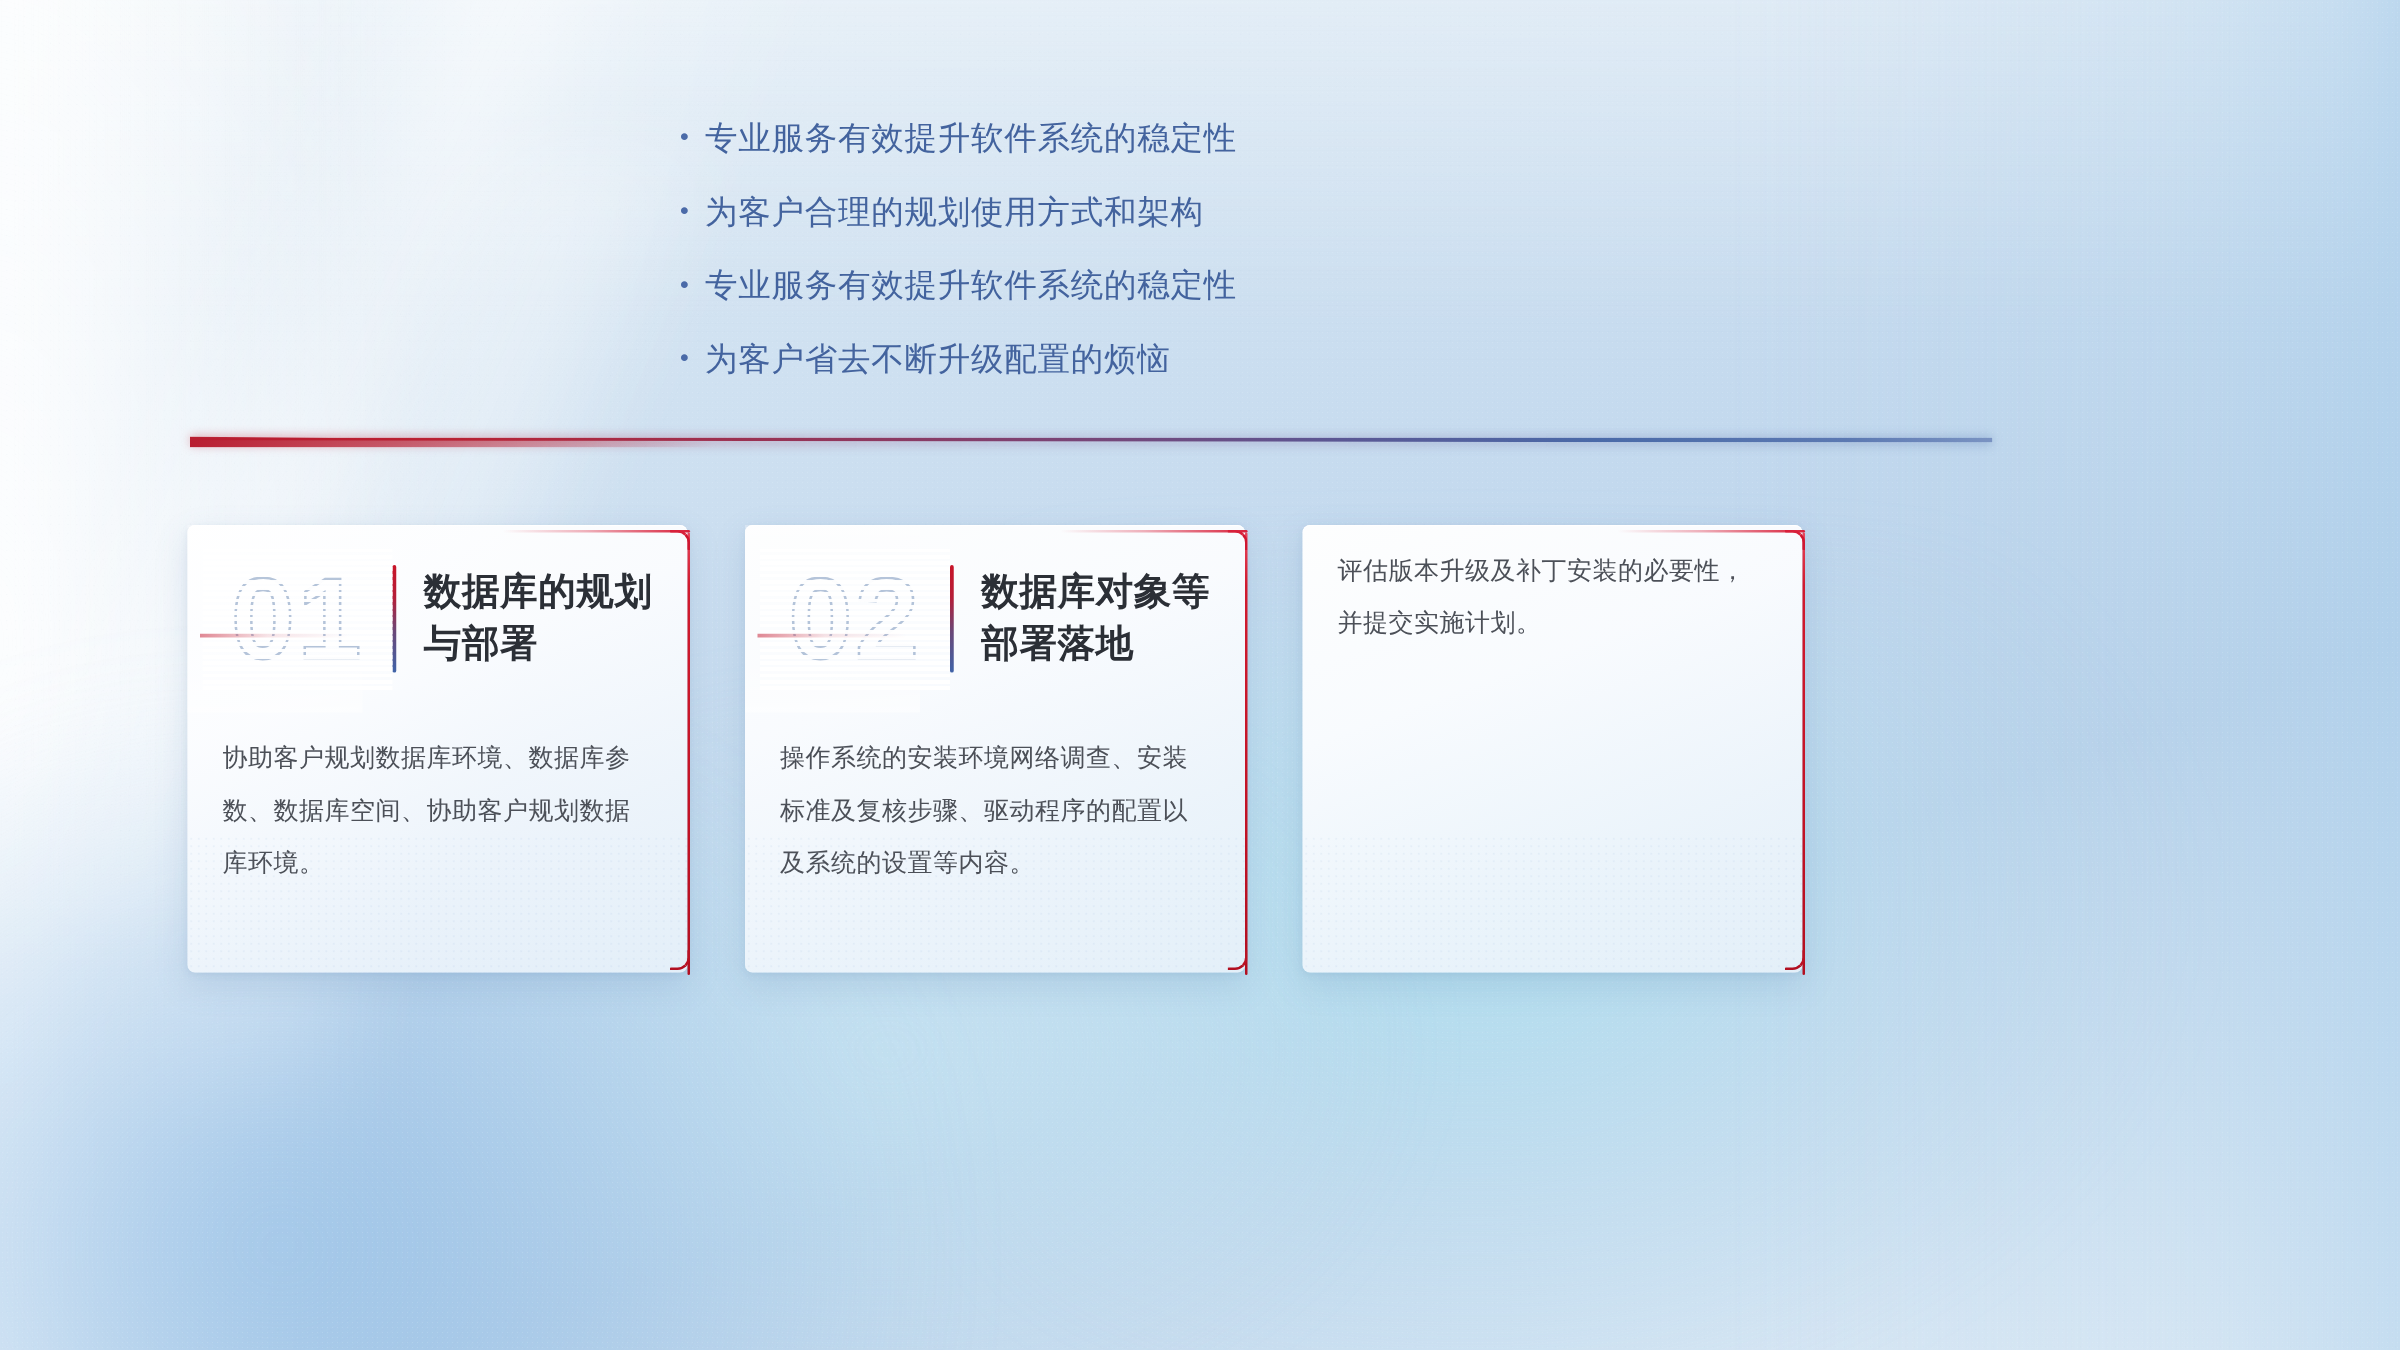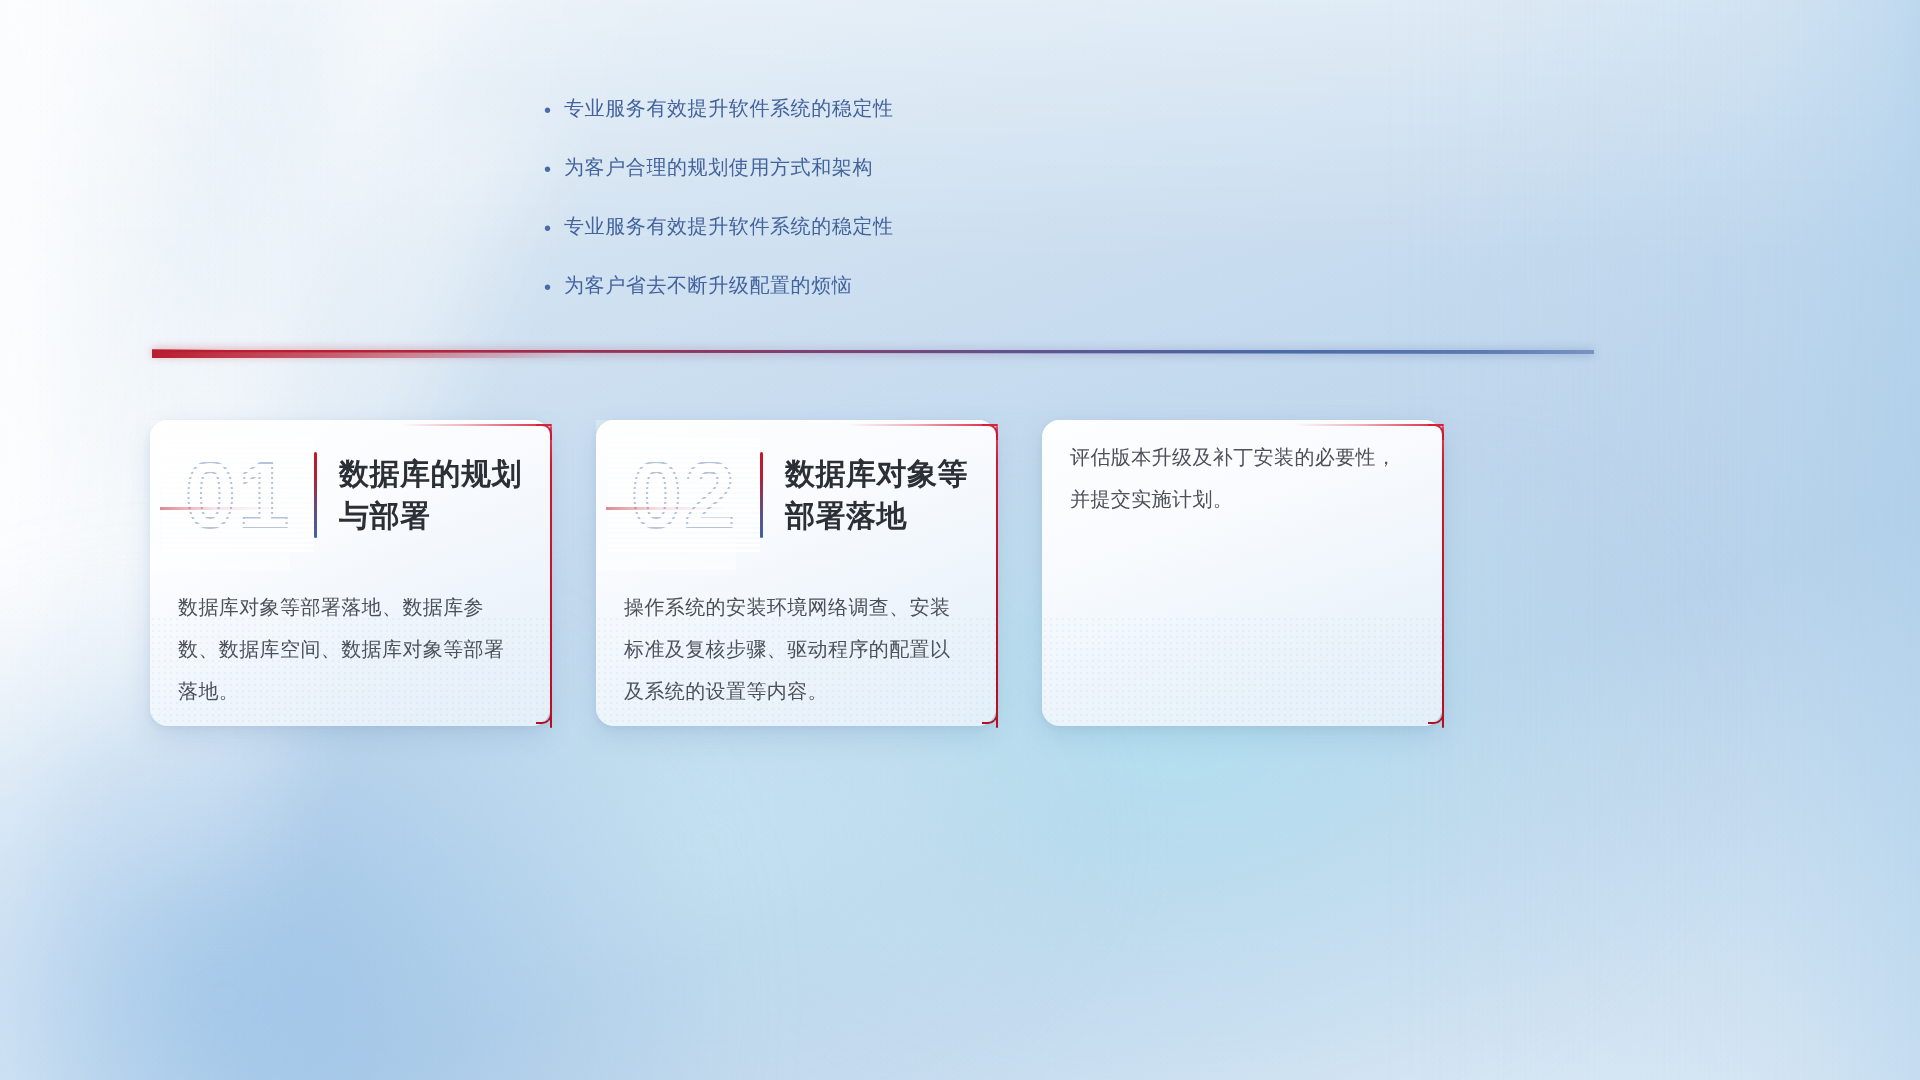--- a/index.html
+++ b/index.html
@@ -91,27 +91,26 @@
     margin-bottom:23px;
   }
   .bullet-dot {
     width:24px; flex:0 0 24px;
     color:#4a6aa8;
     font-size:20px; line-height:36px;
     text-align:left;
     padding-left:4px;
   }
   .bullet-text {
-    font-size:20px;
+    font-size:26px;
     line-height:36px;
     letter-spacing:.6px;
     color:#43639e;
     font-weight:500;
     white-space:nowrap;
-    font-family:Liberation Mono, monospace;
   }
 
   
   .rule-wrap {
     position:absolute;
     left:152px; top:346px;
     width:1442px; height:14px;
   }
   .rule-main {
     position:absolute; left:0; top:4px;
@@ -138,22 +137,22 @@
   .cards {
     position:absolute;
     left:150px; top:420px;
     width:1620px;
     display:flex;
     gap:46px;
   }
   .card {
     position:relative;
     width:400px;
-    height:306px;
-    border-radius:18px;
+    height:358px;
+    border-radius:6px;
     background:
       linear-gradient(160deg, rgba(255,255,255,.97) 0%, rgba(252,253,255,.94) 35%, rgba(240,246,252,.90) 72%, rgba(233,242,250,.88) 100%);
     box-shadow:
       0 1px 0 rgba(255,255,255,.9) inset,
       0 10px 26px rgba(90,125,170,.18),
       0 2px 6px rgba(90,125,170,.10);
     overflow:visible;
   }
   
   .card-accent {
@@ -309,21 +308,21 @@
     <div class="card-corner"></div>
     <div class="card-corner-b"></div>
     <div class="card-dots"></div>
     <div class="card-head">
       <div class="card-num">01</div>
       <div class="card-num-tint"></div>
       <div class="card-num-red"></div>
       <div class="card-sep"></div>
       <div class="card-title">数据库的规划与部署</div>
     </div>
-    <div class="card-body">数据库对象等部署落地、数据库参数、数据库空间、数据库对象等部署落地。</div>
+    <div class="card-body">协助客户规划数据库环境、数据库参数、数据库空间、协助客户规划数据库环境。</div>
   </div>
 
   <div class="card">
     <div class="card-accent"></div>
     <div class="card-accent-top"></div>
     <div class="card-corner"></div>
     <div class="card-corner-b"></div>
     <div class="card-dots"></div>
     <div class="card-head">
       <div class="card-num">02</div>

